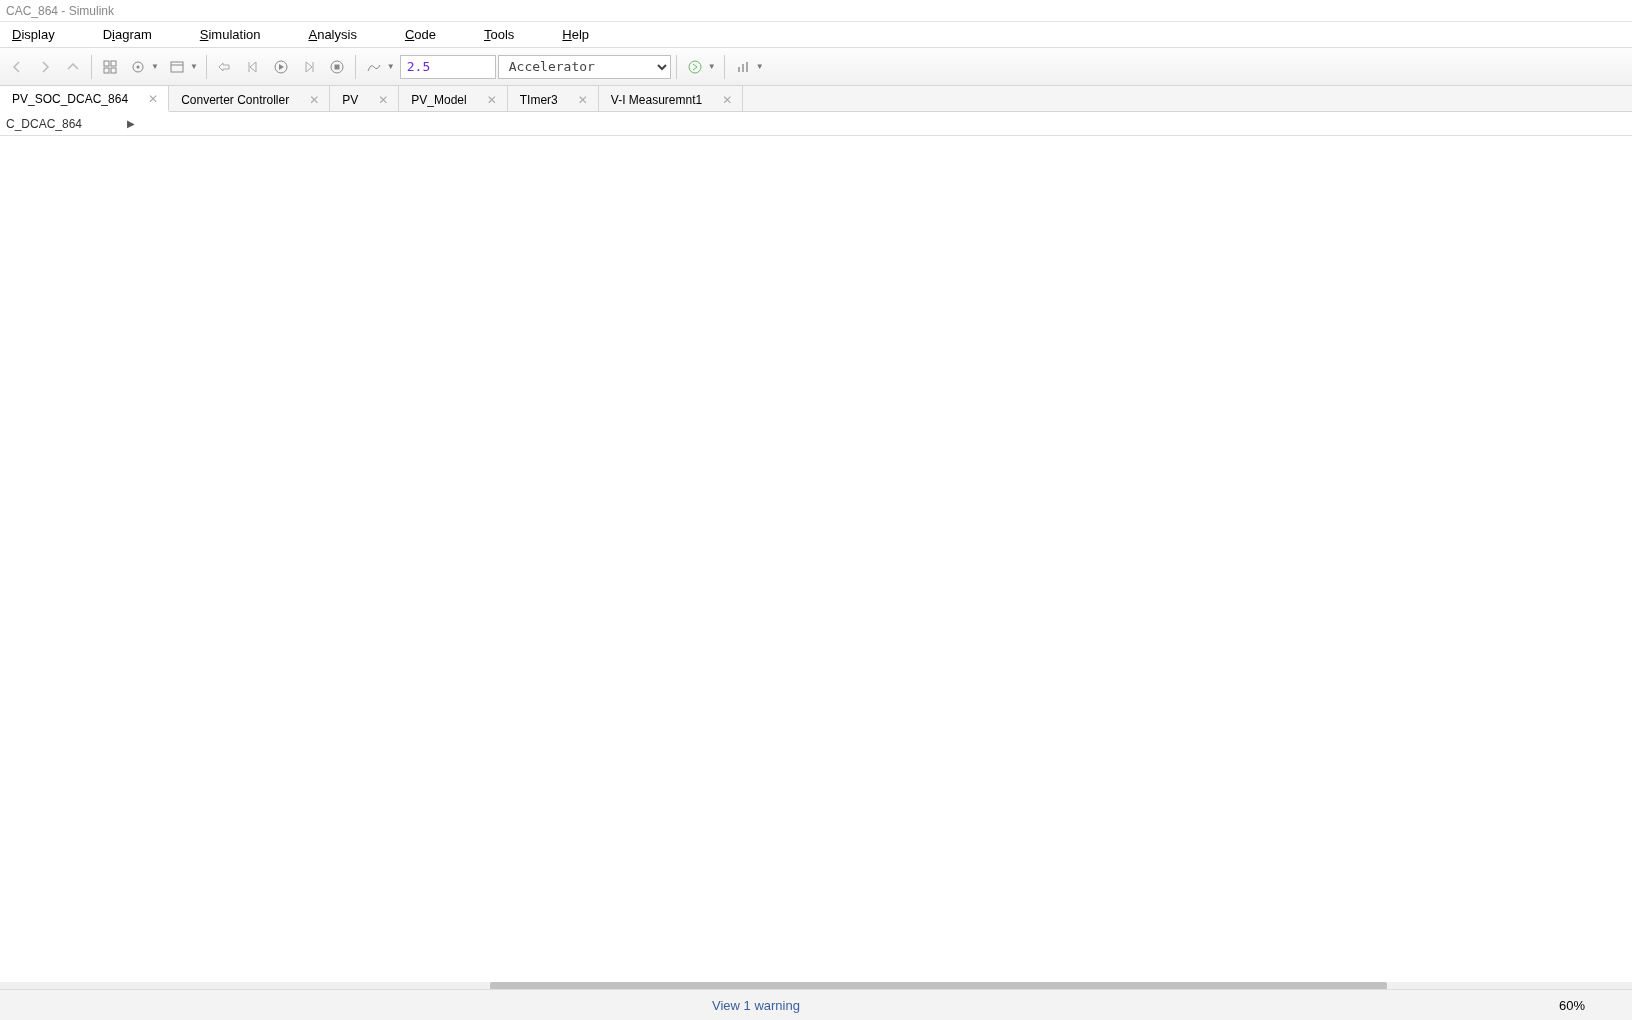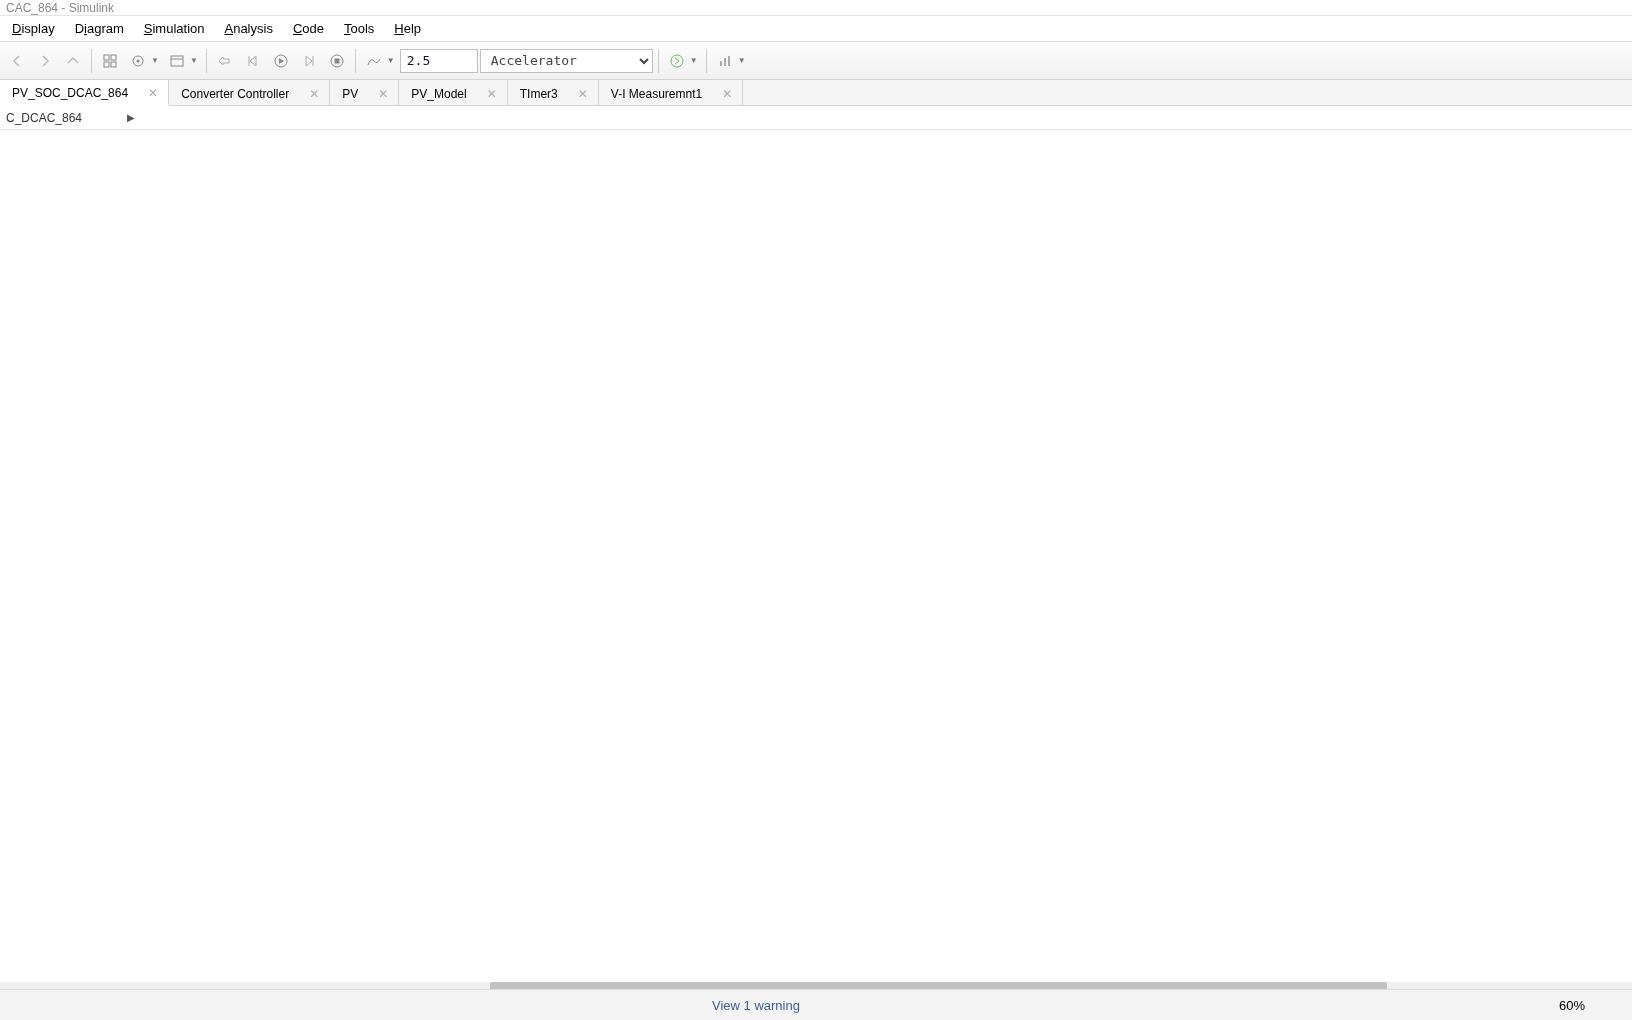--- a/index.html
+++ b/index.html
@@ -1,32 +1,32 @@
 <!DOCTYPE html>
 <html><head>
 <meta charset="utf-8">
 <style>
 * { margin: 0; padding: 0; box-sizing: border-box; font-family: "Segoe UI", Arial, sans-serif; }
 body { background: #fff; overflow: hidden; font-size: 11px; }
 
 
-.title-bar { height: 16px; background: #fff; color: #888; padding: 0 6px; font-size: 12px; display: flex; align-items: center; border-bottom: 1px solid #e5e5e5; }
-
-
-.menu-bar { height: 26px; display: flex; align-items: center; padding: 0 2px; border-bottom: 1px solid #ddd; font-size: 13px; }
+.title-bar { height: 22px; background: #fff; color: #888; padding: 0 6px; font-size: 12px; display: flex; align-items: center; border-bottom: 1px solid #e5e5e5; }
+
+
+.menu-bar { height: 26px; display: flex; align-items: center; padding: 0 2px; border-bottom: 1px solid #ddd; font-size: 13px; gap: 28px; }
 .menu-bar span { padding: 3px 10px; cursor: pointer; }
 .menu-bar span u { text-decoration: underline; }
 
 
 .tool-bar { height: 38px; display: flex; align-items: center; padding: 0 4px; gap: 2px; border-bottom: 1px solid #d4d4d4; background: linear-gradient(#fdfdfd,#f1f1f1); }
 .tool-bar .btn { width: 26px; height: 26px; display: flex; align-items: center; justify-content: center; border-radius: 2px; cursor: pointer; color: #999; }
 .tool-bar .sep { width: 1px; height: 24px; background: #ccc; margin: 0 3px; }
 .tool-bar .btn svg { width: 16px; height: 16px; }
 .tool-bar .drop-arrow { font-size: 8px; color: #777; margin-left: -2px; margin-right: 3px; }
-.tool-bar input.stoptime { width: 78px; height: 24px; border: 1px solid #c0c0c0; padding: 0 6px; font-family: monospace; font-size: 13px; color: #0f172a; }
+.tool-bar input.stoptime { width: 96px; height: 24px; border: 1px solid #c0c0c0; padding: 0 6px; font-family: monospace; font-size: 13px; color: #6d28d9; }
 .tool-bar select.mode { width: 173px; height: 24px; border: 1px solid #c0c0c0; background:#fff; padding: 0 6px; font-family: monospace; font-size: 13px; color:#444;}
 
 
 .tab-bar { height: 26px; display: flex; border-bottom: 1px solid #d4d4d4; font-family: monospace; font-size: 12px; background: #f5f5f5; }
 .tab { padding: 4px 10px 2px 12px; display: flex; align-items: center; gap: 20px; border-right: 1px solid #d4d4d4; cursor: pointer; }
 .tab.active { background: #fff; border-bottom: 2px solid #fff; margin-bottom: -1px; }
 .tab .close { color: #aaa; font-size: 12px; }
 
 
 .breadcrumb { height: 24px; display:flex; align-items:center; padding: 0 6px; border-bottom: 1px solid #e0e0e0; font-family: monospace; font-size: 12px; color:#333;gap:41px; }

